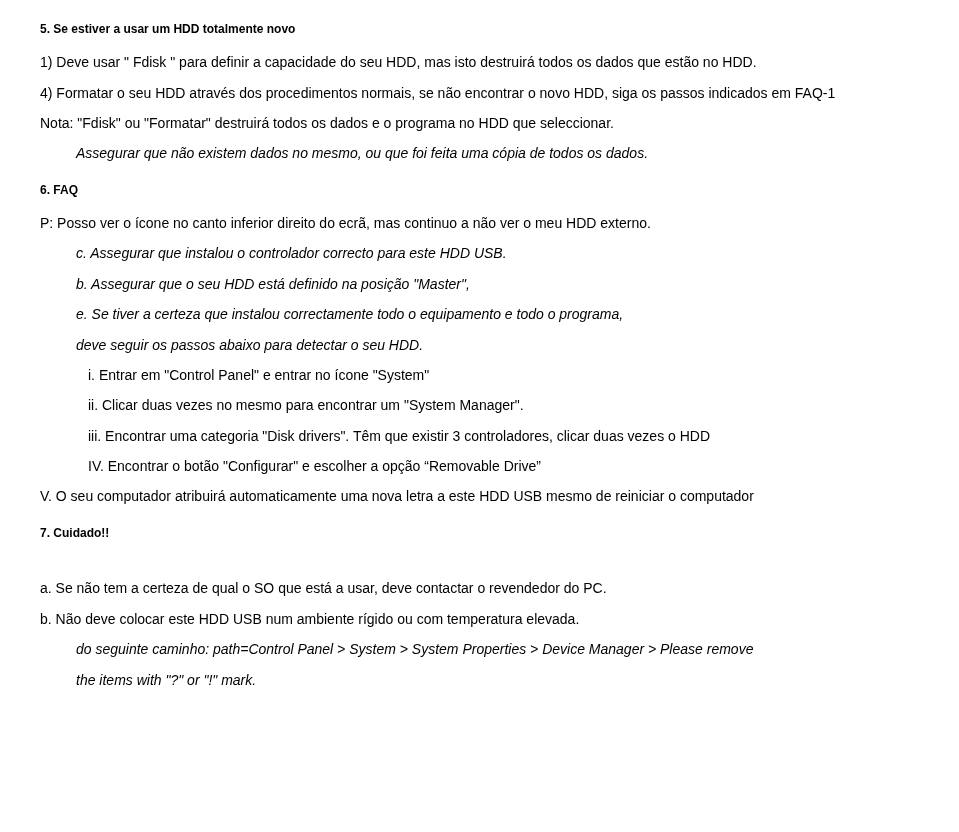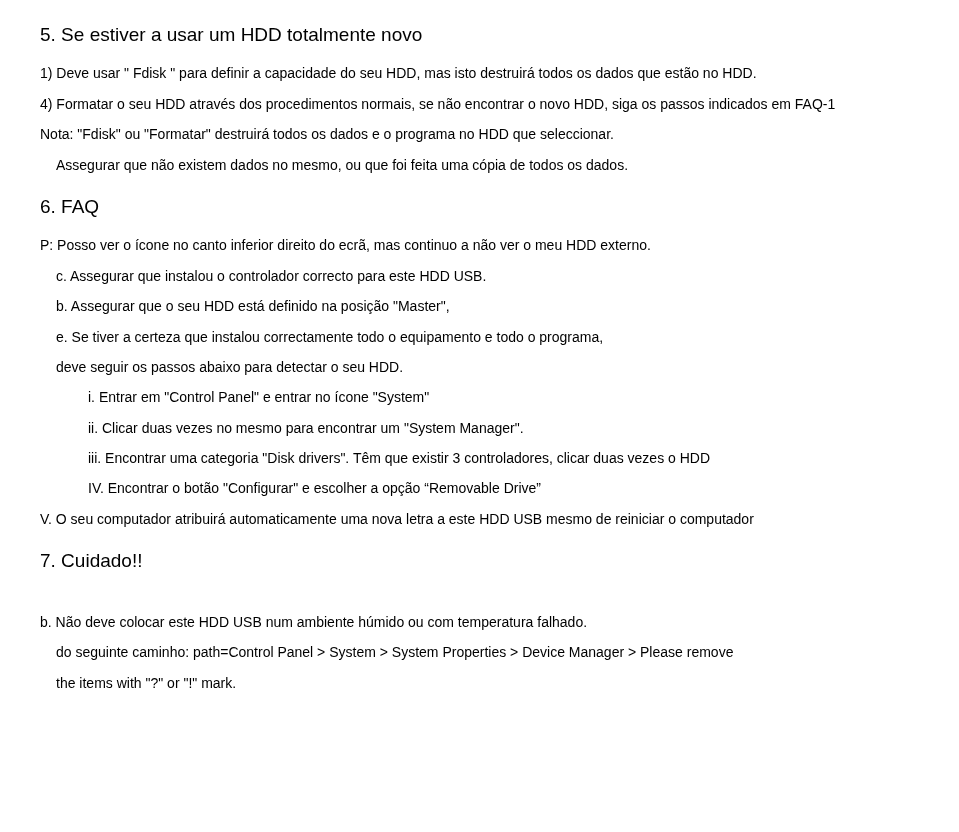--- a/index.html
+++ b/index.html
@@ -12,32 +12,33 @@
       font-size: 14px;
       color: #000;
       background: #fff;
       padding: 20px 40px;
       line-height: 1.6;
     }
     .content {
       max-width: 900px;
     }
     h2 {
-      font-size: 19px;
-      font-weight: normal;
+      font-size: 12px;
+      font-weight: bold;
       margin-bottom: 12px;
     }
     p {
       margin-bottom: 8px;
     }
     .section {
       margin-bottom: 16px;
     }
     .indent-1 {
-      margin-left: 16px;
+      margin-left: 36px;
+      font-style: italic;
     }
     .indent-2 {
       margin-left: 48px;
     }
   </style>
 </head>
 <body>
 
 <div class="content">
 
@@ -59,18 +60,19 @@
     <p class="indent-2">i.   Entrar em "Control Panel" e entrar no ícone "System"</p>
     <p class="indent-2">ii.  Clicar duas vezes no mesmo para encontrar um "System Manager".</p>
     <p class="indent-2">iii. Encontrar uma categoria "Disk drivers". Têm que existir 3 controladores, clicar duas vezes o HDD</p>
     <p class="indent-2">IV. Encontrar o botão "Configurar" e escolher a opção “Removable Drive”</p>
     <p>V. O seu computador atribuirá automaticamente uma nova letra a este HDD USB mesmo de reiniciar o computador</p>
   </div>
 
   <div class="section">
     <h2>7. Cuidado!!</h2>
     <br>
-    <p>b. Não deve colocar este HDD USB num ambiente húmido ou com temperatura falhado.</p>
+    <p>a. Se não tem a certeza de qual o SO que está a usar, deve contactar o revendedor do PC.</p>
+    <p>b. Não deve colocar este HDD USB num ambiente rígido ou com temperatura elevada.</p>
     <p class="indent-1">do seguinte caminho: path=Control Panel &gt; System &gt; System Properties &gt; Device Manager &gt; Please remove</p>
     <p class="indent-1">the items with "?" or "!" mark.</p>
   </div>
 
 </div>
 
 </body></html>

